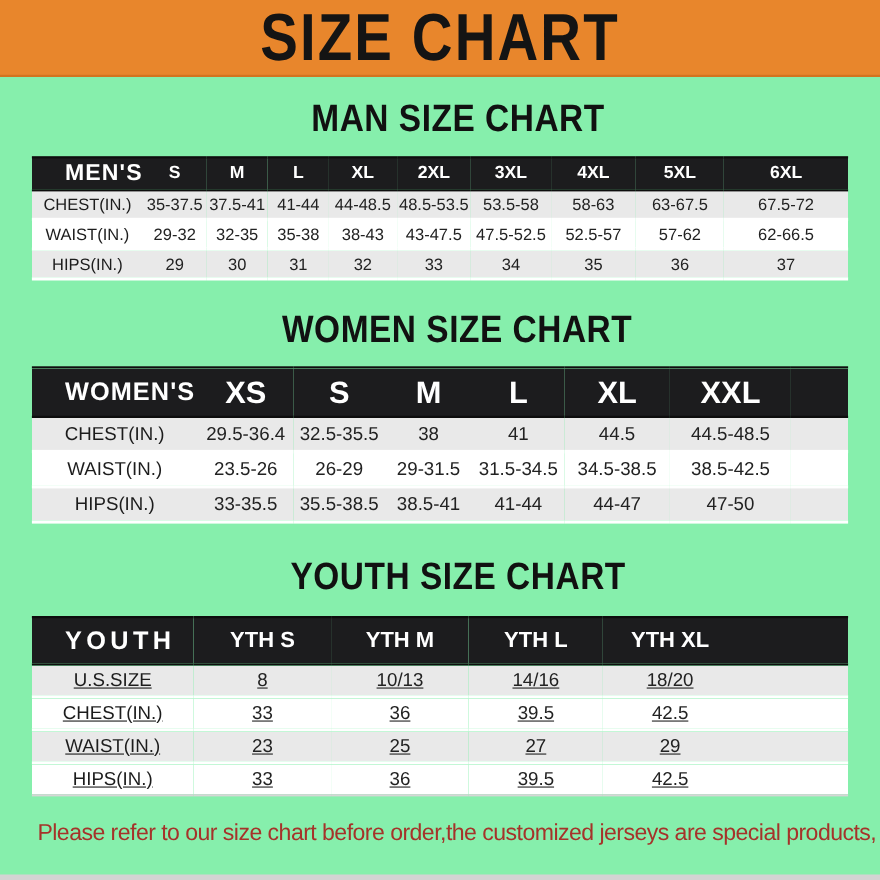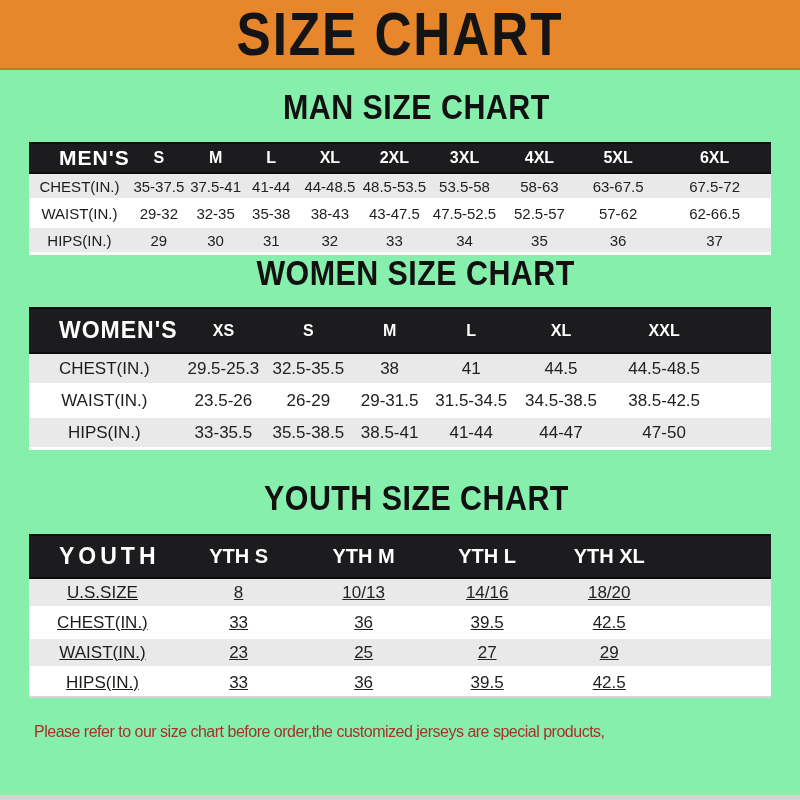--- a/index.html
+++ b/index.html
@@ -25,21 +25,21 @@
     white-space:nowrap;
   }
 
   
   h2.sec-title{
     text-align:center;color:#111;font-size:32px;line-height:36px;
     font-weight:bold;letter-spacing:0.5px;white-space:nowrap;padding-left:32px;
   }
   h2.sec-title span{display:inline-block;transform:scale(0.95,1.08);}
   h2.man{margin:19px 0 17px;}
-  h2.women{margin:0 0 16px;}
+  h2.women{margin:26px 0 16px;}
   h2.youth{margin:30px 13px 18px;}
 
   
   table.size-table{
     width:742px;margin:0 auto;border-collapse:collapse;table-layout:fixed;
   }
   table.size-table thead th{
     background:#1C1C1E;color:#fff;text-align:center;font-weight:600;
     border-top:2px solid #0d0d0d;border-bottom:2px solid #0d0d0d;
     padding:0;white-space:nowrap;overflow:hidden;
@@ -54,33 +54,33 @@
   table.size-table tbody td.rowlabel{color:#1c1c1c;}
   table.size-table tbody tr:nth-child(odd) td{background:#E9E9E9;}
   table.size-table tbody tr:nth-child(even) td{background:#ffffff;}
   table.size-table tbody tr:first-child td{border-top:2px solid #fff;}
 
   
   table.men thead th{height:28px;font-size:16px;}
   table.men thead th.corner{font-size:21px;letter-spacing:1px;}
   table.men tbody td{height:24px;font-size:15px;}
   
-  table.women thead th{height:43px;font-size:16px;}
+  table.women thead th{height:43px;font-size:28px;}
   table.women thead th.corner{font-size:23px;letter-spacing:1px;}
   table.women tbody td{height:29px;font-size:17px;}
   
   table.youthtbl thead th{height:41px;font-size:20px;}
   table.youthtbl thead th.corner{font-size:23px;letter-spacing:4px;}
   table.youthtbl tbody td{height:27px;font-size:17px;text-decoration:underline;}
   table.youthtbl tbody tr:last-child td{border-bottom:2px solid #d6d6d6;}
 
   
   .disclaimer{margin:18px 0 0 30px;}
   .disclaimer p{
-    margin:4px;color:#A5332A;font-size:16px;line-height:31px;
+    margin:4px;color:#A5332A;font-size:21px;line-height:31px;
     letter-spacing:-0.5px;white-space:nowrap;
   }
 </style>
 </head>
 <body>
 
 <div class="page">
 
   <header class="banner">
     <span class="banner-title">SIZE CHART</span>
@@ -177,21 +177,21 @@
             <th>M</th>
             <th>L</th>
             <th>XL</th>
             <th>XXL</th>
             <th></th>
           </tr>
         </thead>
         <tbody>
           <tr>
             <td class="rowlabel">CHEST(IN.)</td>
-            <td>29.5-25.3</td>
+            <td>29.5-36.4</td>
             <td>32.5-35.5</td>
             <td>38</td>
             <td>41</td>
             <td>44.5</td>
             <td>44.5-48.5</td>
             <td></td>
           </tr>
           <tr>
             <td class="rowlabel">WAIST(IN.)</td>
             <td>23.5-26</td>

